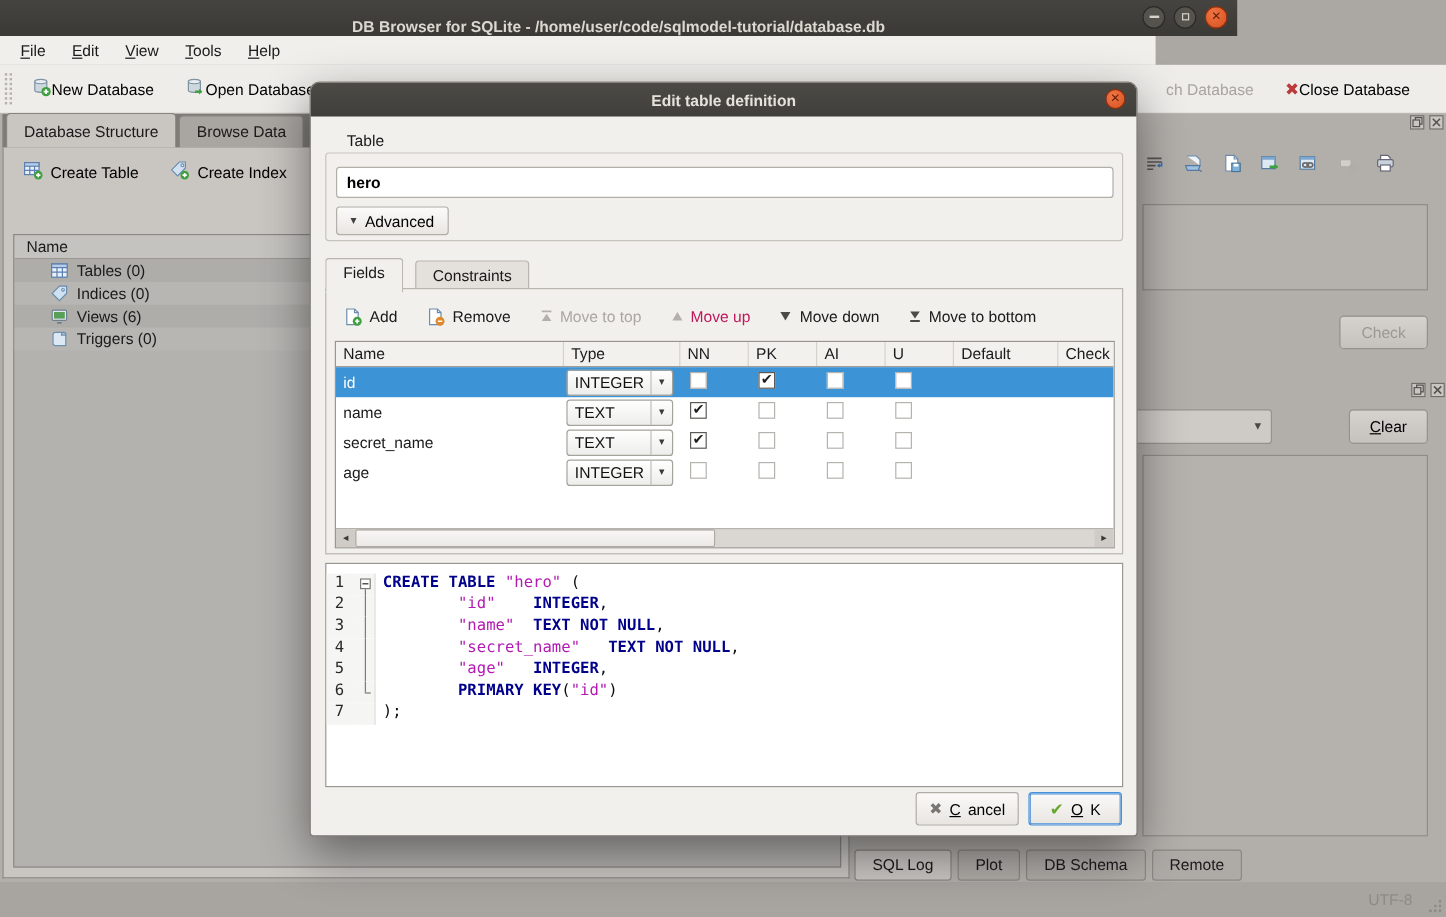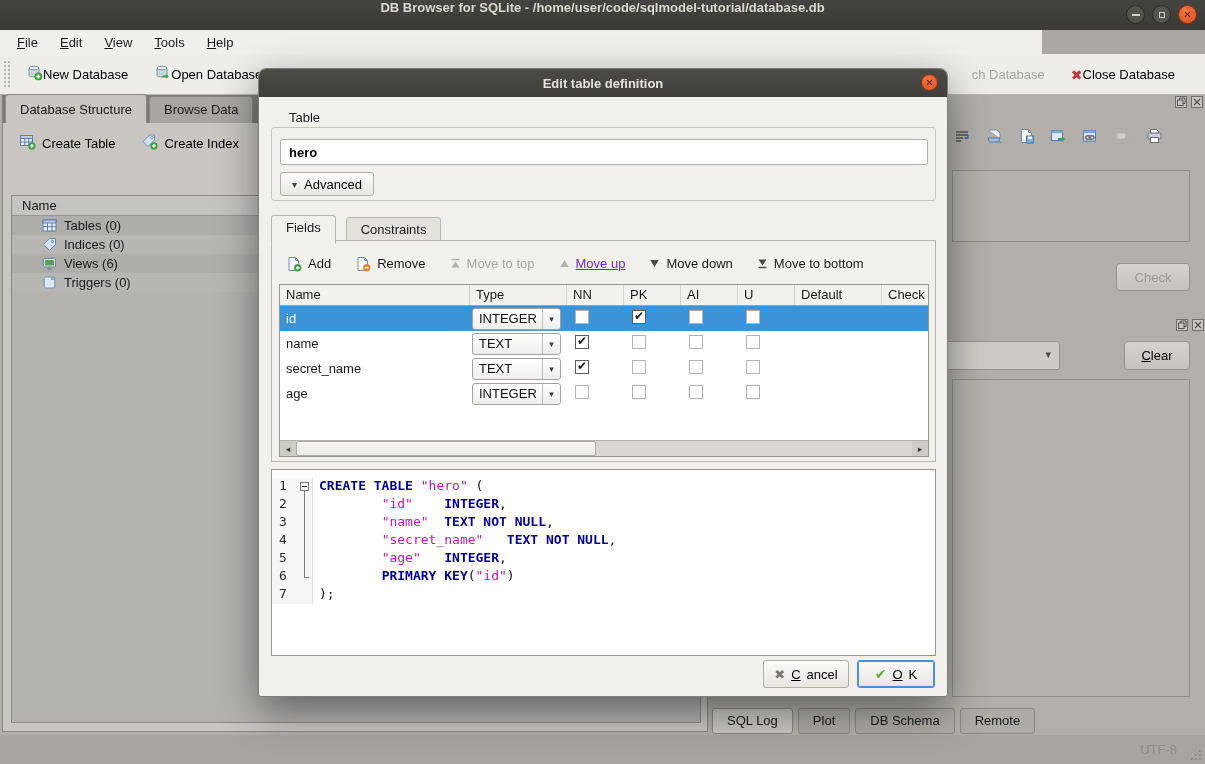--- a/index.html
+++ b/index.html
@@ -1,28 +1,28 @@
 <!DOCTYPE html>
 <html><head>
 <meta charset="utf-8">
 <style>
   * { margin:0; padding:0; box-sizing:border-box; }
   html,body { width:1205px; height:764px; overflow:hidden; }
   body { font-family:"Liberation Sans","DejaVu Sans",sans-serif; font-size:13px; color:#1a1a1a; background:#aba7a3; position:relative; }
 
   
-  .titlebar { position:absolute; left:0; top:0; width:1205px; height:30px; background:linear-gradient(#454440,#3a3935); display:flex; align-items:flex-start; justify-content:center; }
+  .titlebar { position:absolute; left:0; top:0; width:1031px; height:30px; background:linear-gradient(#454440,#3a3935); display:flex; align-items:flex-end; justify-content:center; }
   .titlebar .title { color:#dcd8d1; font-weight:bold; font-size:13px; }
   .winbtns { position:absolute; right:8px; top:5px; display:flex; gap:7px; }
   .wbtn { width:19px; height:19px; border-radius:50%; background:#55534e; border:1px solid #2c2b28; color:#d6d2cb; font-size:10px; line-height:17px; text-align:center; cursor:default; }
   .wbtn .sq { display:inline-block; width:6px; height:6px; border:1px solid #d6d2cb; margin-top:5px; }
   .wbtn .bar { display:inline-block; width:8px; height:2px; background:#d6d2cb; margin-bottom:2px; }
   .wbtn.close { background:radial-gradient(circle at 35% 30%,#ee7442,#d9511f); border-color:#8c3110; color:#5e1d07; font-weight:bold; }
 
-  .menubar { position:absolute; left:0; top:30px; width:1042px; height:24px; background:#f1efec; display:flex; align-items:center; padding-left:6px; }
+  .menubar { position:absolute; left:0; top:30px; width:963px; height:24px; background:#f1efec; display:flex; align-items:center; padding-left:6px; }
   .menu-item { padding:3px 11px; cursor:default; }
   .menu-item u { text-decoration:underline; }
 
   .toolbar { position:absolute; left:0; top:54px; width:1205px; height:41px; background:#efedea; border-bottom:1px solid #bab7b2; display:flex; align-items:center; }
   .tb-handle { width:6px; height:26px; margin:0 6px 0 4px; border-left:2px dotted #b5b2ad; border-right:2px dotted #b5b2ad; }
   .tb-btn { display:flex; align-items:center; background:none; border:none; font:inherit; padding:6px 10px; margin-right:6px; white-space:nowrap; }
   .tb-btn.disabled { color:#a8a5a0; }
   .tb-right { position:absolute; right:14px; top:0; height:41px; display:flex; align-items:center; }
   .xicon::before { content:"✖"; color:#bc3a3a; font-size:14px; }
 
@@ -410,21 +410,21 @@
           </button>
           <button class="act-btn disabled" style="color: rgb(170, 167, 162);">
             <span style="color:#b3b0ab">
               <svg width="11" height="11" viewBox="0 0 11 11">
                 <path d="M1.5 1.5h8" stroke="currentColor" stroke-width="1.5"></path>
                 <path d="M5.5 3.5l4 6h-8z" fill="currentColor"></path>
               </svg>
             </span>
             <span>Move to top</span>
           </button>
-          <button class="act-btn disabled" style="color: #6d28d9; text-decoration: underline;">
+          <button class="act-btn disabled" style="color: #be185d;">
             <span style="color:#b3b0ab">
               <svg width="11" height="11" viewBox="0 0 11 11">
                 <path d="M5.5 2l4.2 7H1.3z" fill="currentColor"></path>
               </svg>
             </span>
             <span>Move up</span>
           </button>
           <button class="act-btn" style="color: rgb(26, 26, 26);">
             <span style="color:#4a4a46">
               <svg width="11" height="11" viewBox="0 0 11 11">

